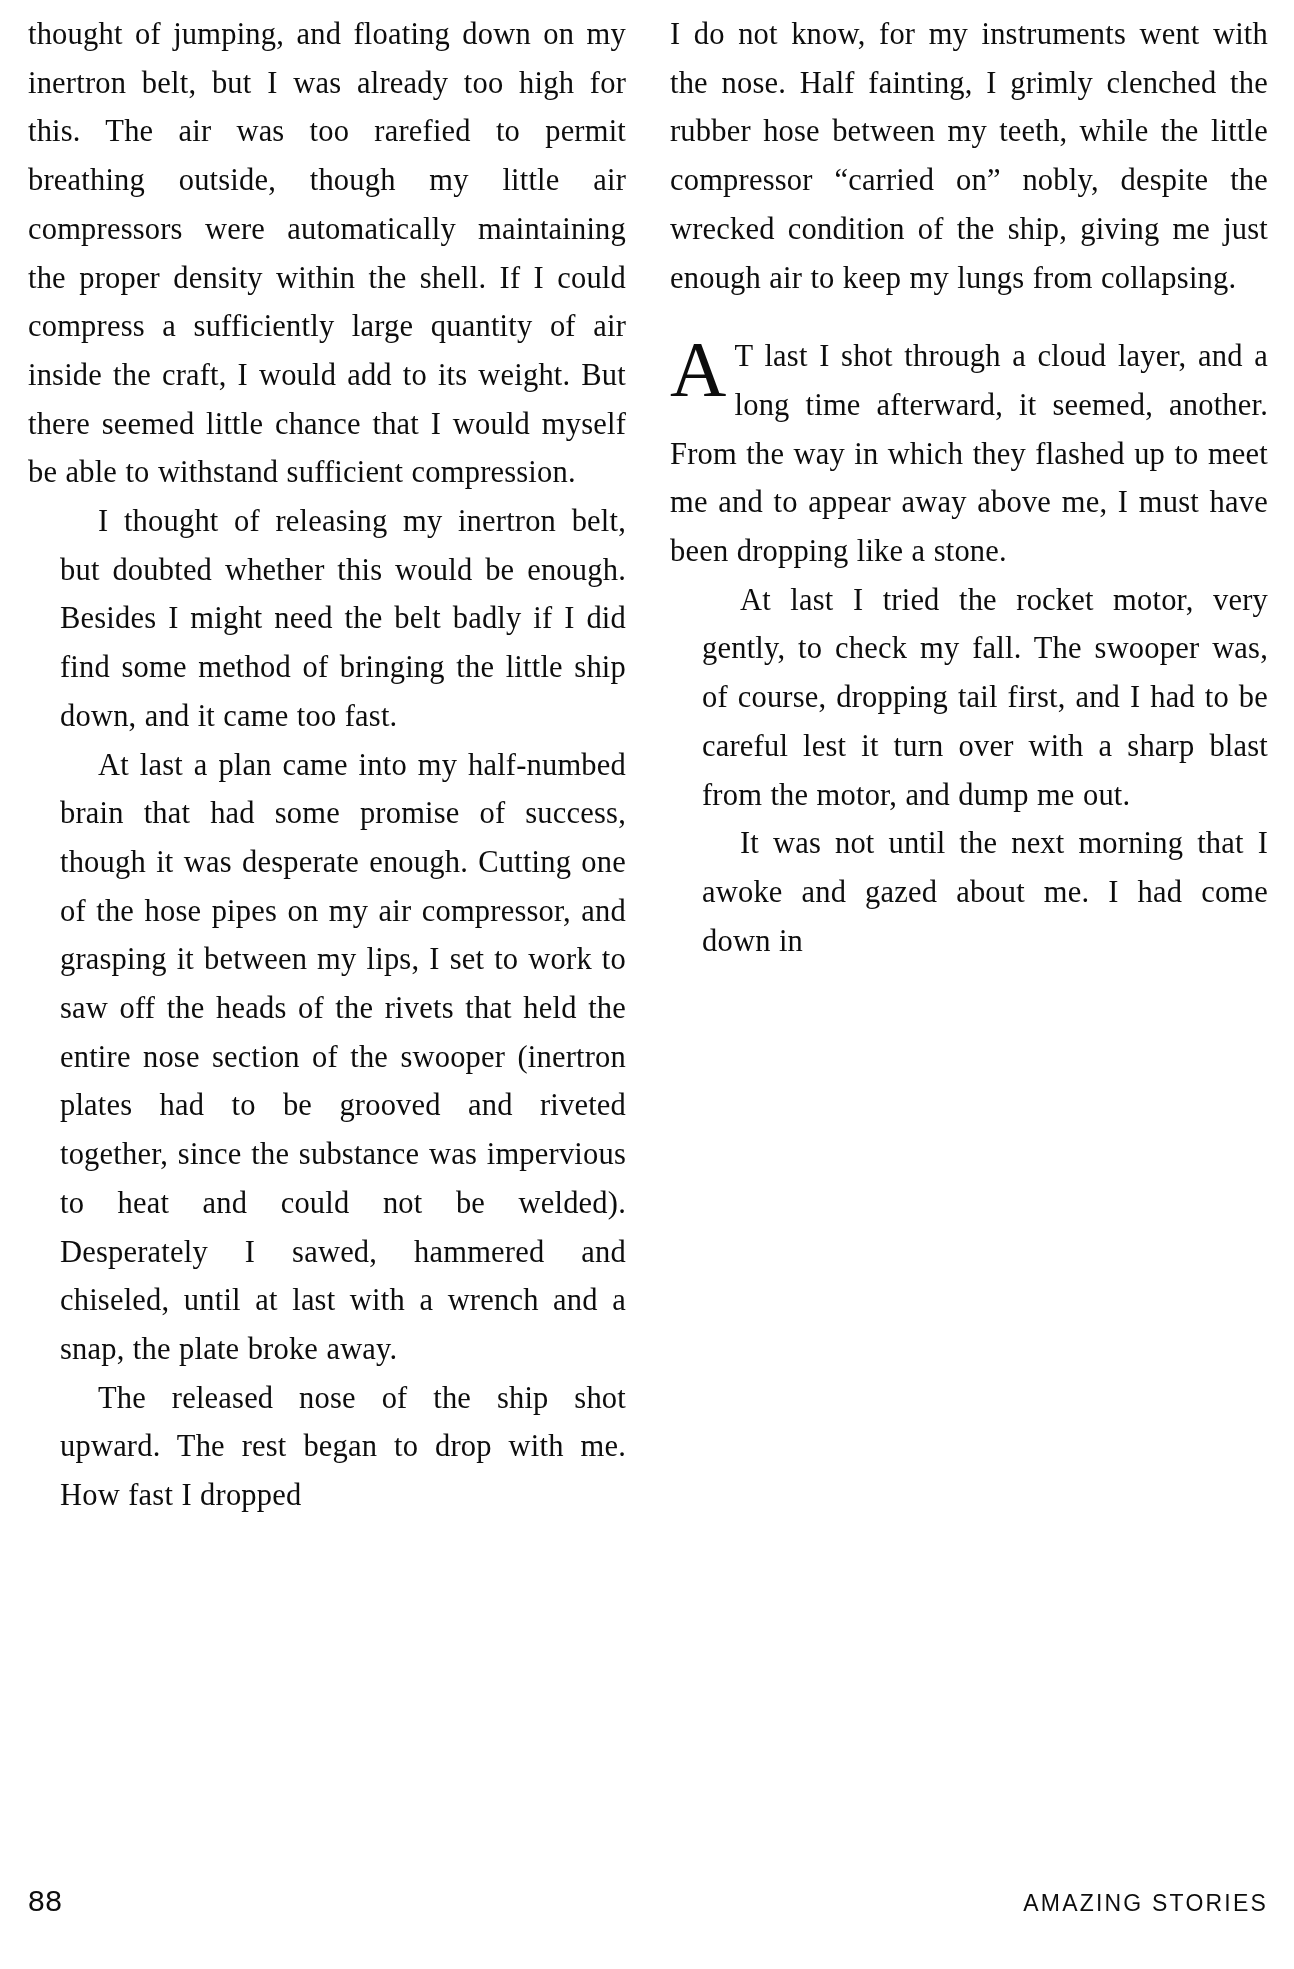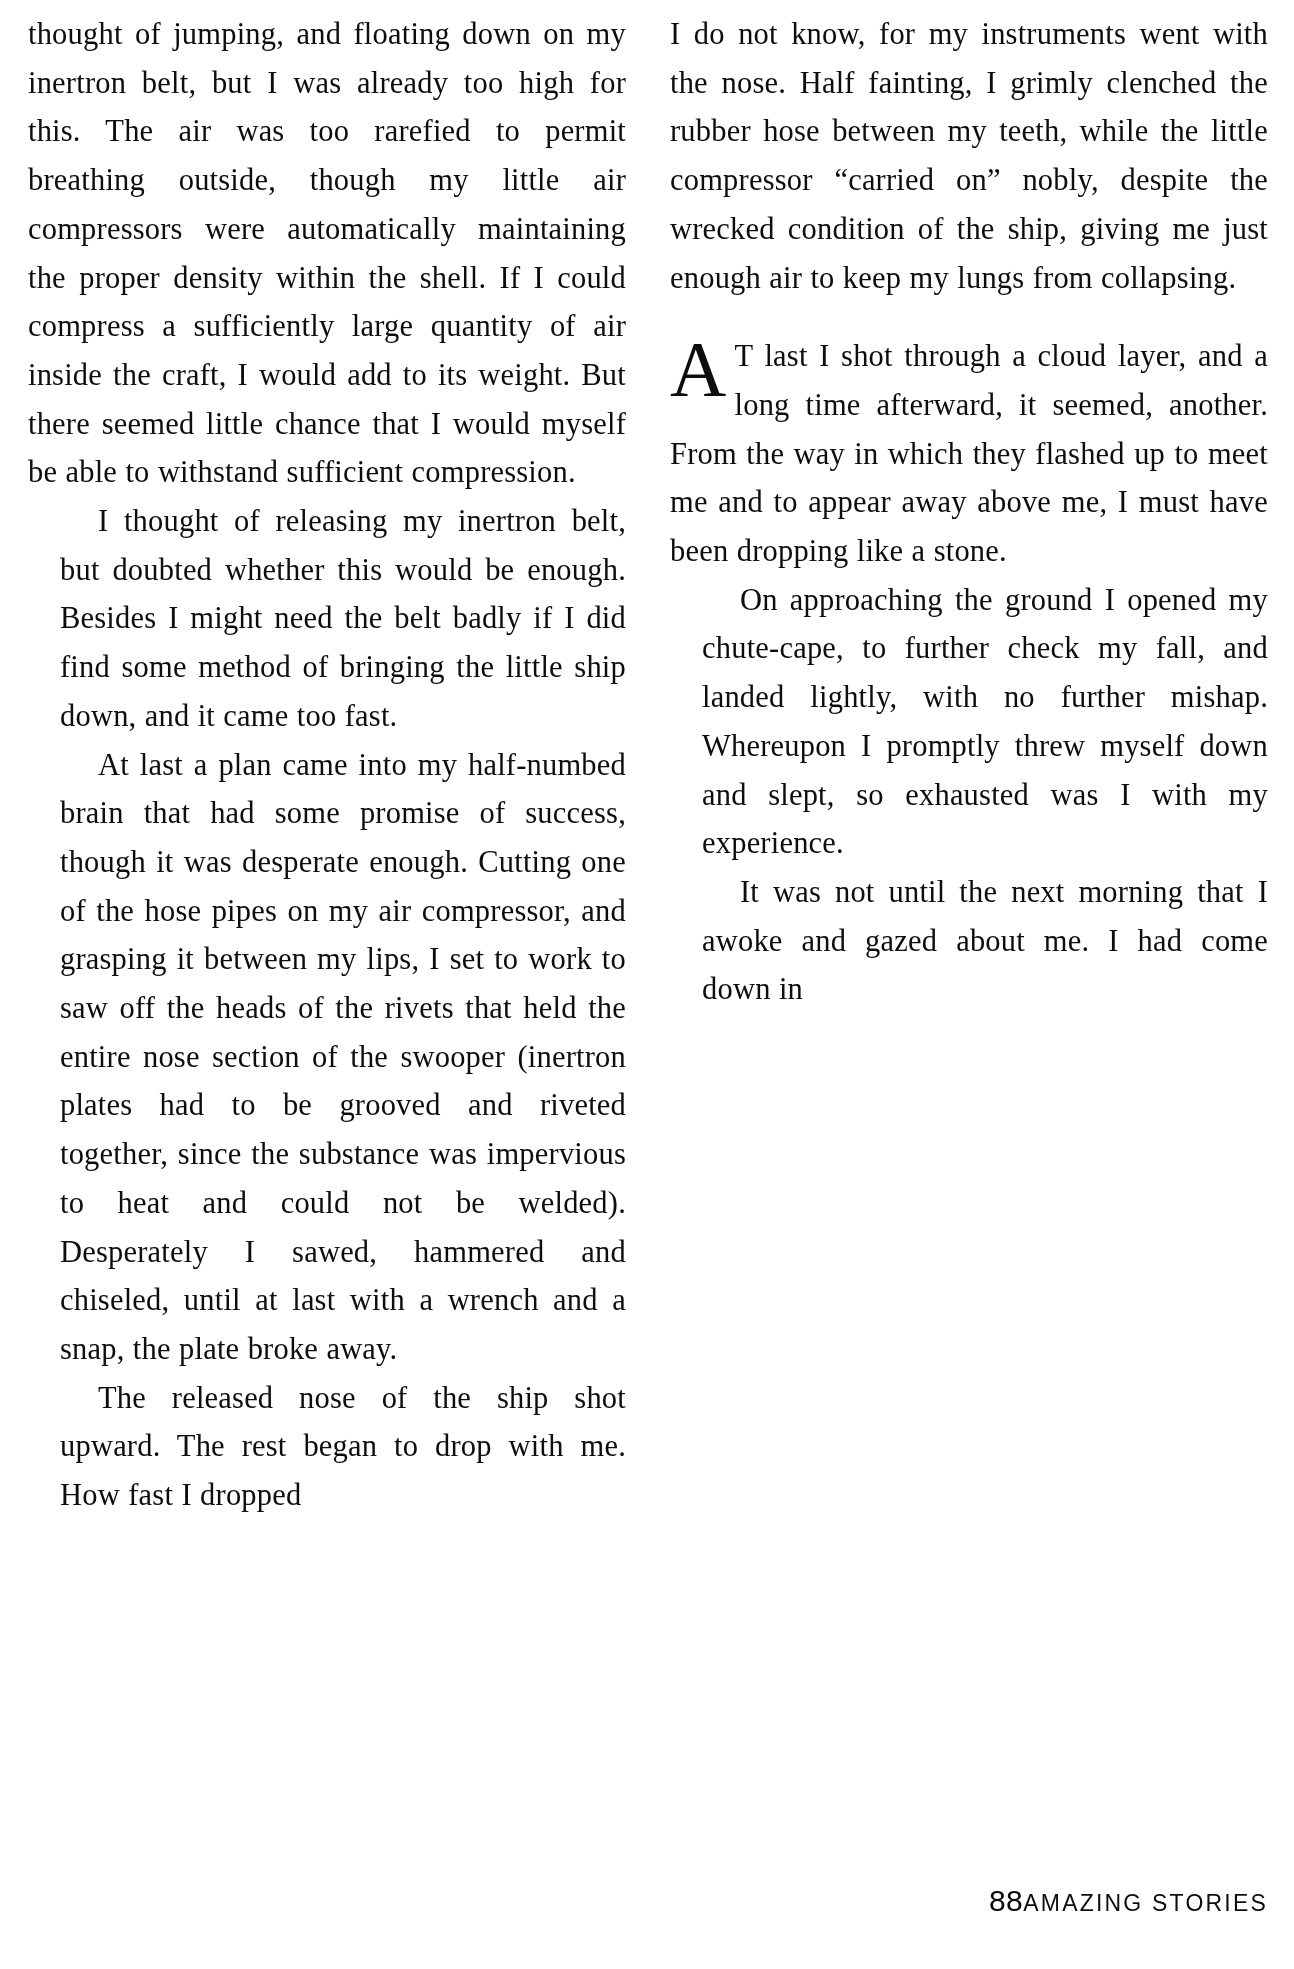--- a/index.html
+++ b/index.html
@@ -67,21 +67,21 @@
     padding: 6px 8px 0 0;
     font-family: "Liberation Serif", "DejaVu Serif", serif;
     font-weight: normal;
   }
   .footer {
     position: absolute;
     left: 28px;
     right: 26px;
     top: 1884px;
     display: flex;
-    justify-content: flex-end;
+    justify-content: space-between;
     align-items: baseline;
   }
   .folio {
     font-family: "Liberation Sans", sans-serif;
     font-size: 30px;
     letter-spacing: 0.5px;
   }
   .magazine {
     font-family: "Liberation Sans", sans-serif;
     font-size: 23px;
@@ -101,21 +101,21 @@
       <p class="indent">I thought of releasing my inertron belt, but doubted whether this would be enough. Besides I might need the belt badly if I did find some method of bringing the little ship down, and it came too fast.</p>
       <p class="indent">At last a plan came into my half-numbed brain that had some promise of success, though it was desperate enough. Cutting one of the hose pipes on my air compressor, and grasping it between my lips, I set to work to saw off the heads of the rivets that held the entire nose section of the swooper (inertron plates had to be grooved and riveted together, since the substance was impervious to heat and could not be welded). Desperately I sawed, hammered and chiseled, until at last with a wrench and a snap, the plate broke away.</p>
       <p class="indent">The released nose of the ship shot upward. The rest began to drop with me. How fast I dropped</p>
     </div>
 
     <div class="column">
       <p class="noindent">I do not know, for my instruments went with the nose. Half fainting, I grimly clenched the rubber hose between my teeth, while the little compressor “carried on” nobly, despite the wrecked condition of the ship, giving me just enough air to keep my lungs from collapsing.</p>
 
       <p class="dropcap-para"><span class="dropcap">A</span><span>T last I shot through a cloud layer, and a long time afterward, it seemed, another. From the way in which they flashed up to meet me and to appear away above me, I must have been dropping like a stone.</span></p>
 
-      <p class="indent">On approaching the ground I opened my chute-cape, to further check my fall, and landed lightly, with no further mishap. Whereupon I promptly threw myself down and slept, so exhausted was I with my experience.</p>
+      <p class="indent">At last I tried the rocket motor, very gently, to check my fall. The swooper was, of course, dropping tail first, and I had to be careful lest it turn over with a sharp blast from the motor, and dump me out.</p>
       <p class="indent">It was not until the next morning that I awoke and gazed about me. I had come down in</p>
     </div>
 
   </div>
 
   <div class="footer">
     <div class="folio">88</div>
     <div class="magazine">AMAZING STORIES</div>
   </div>
 

